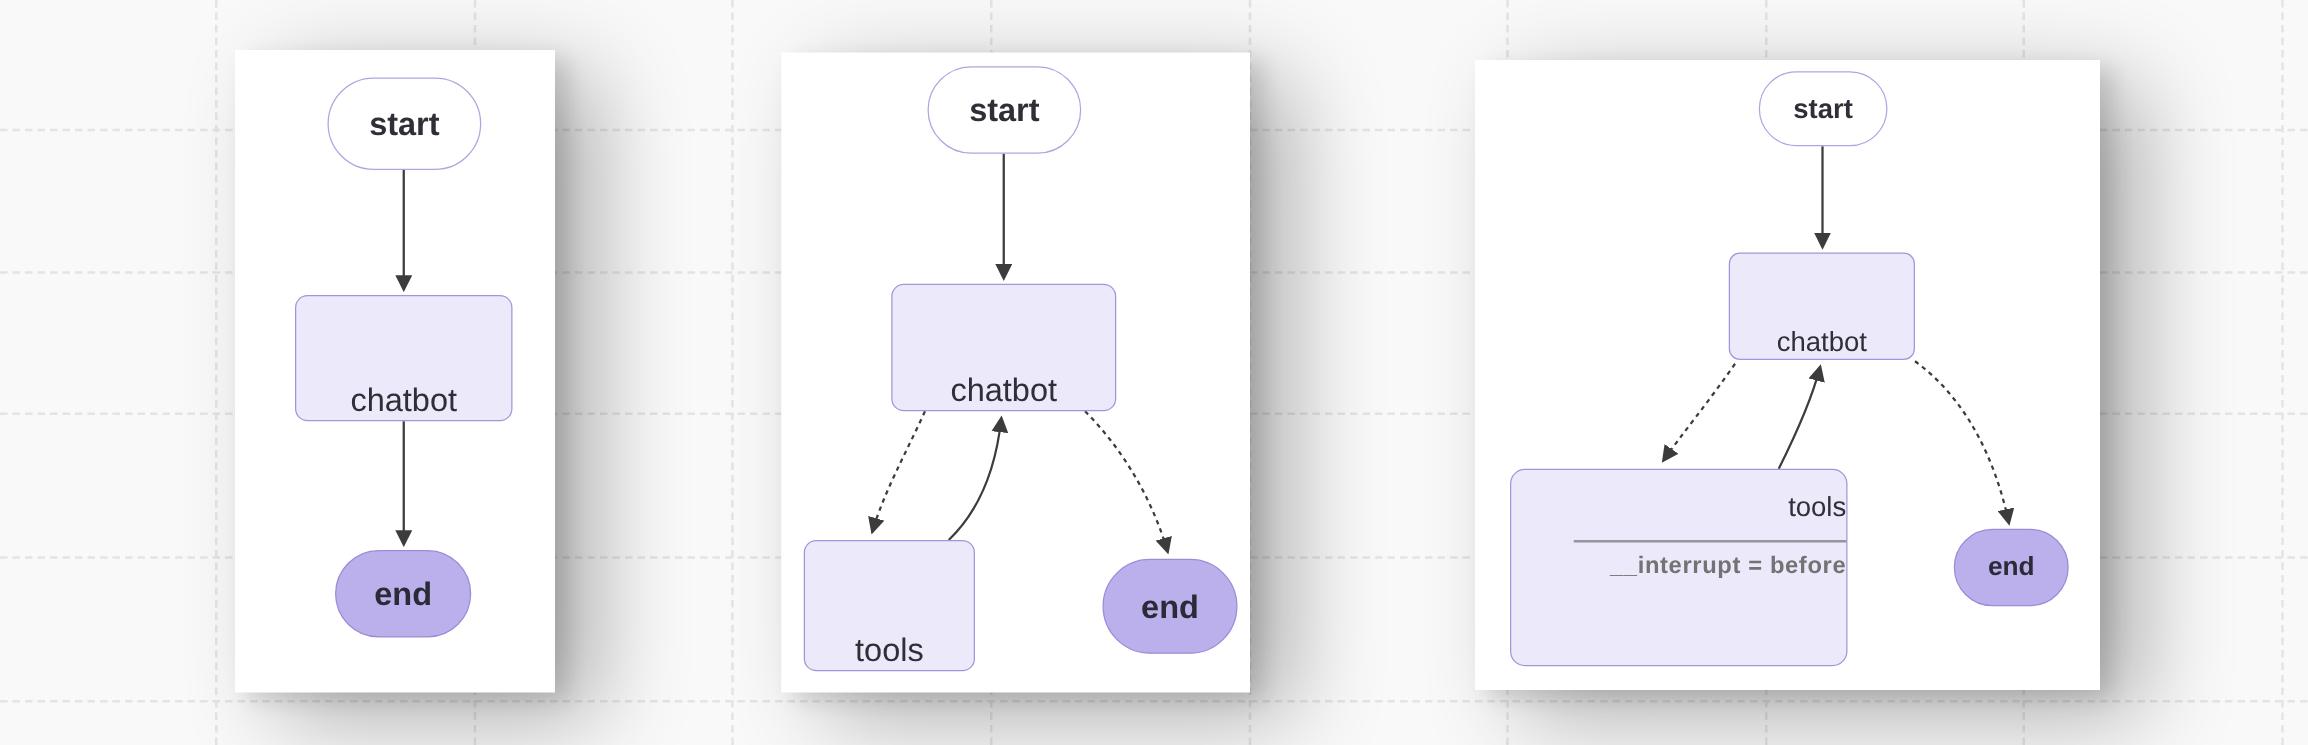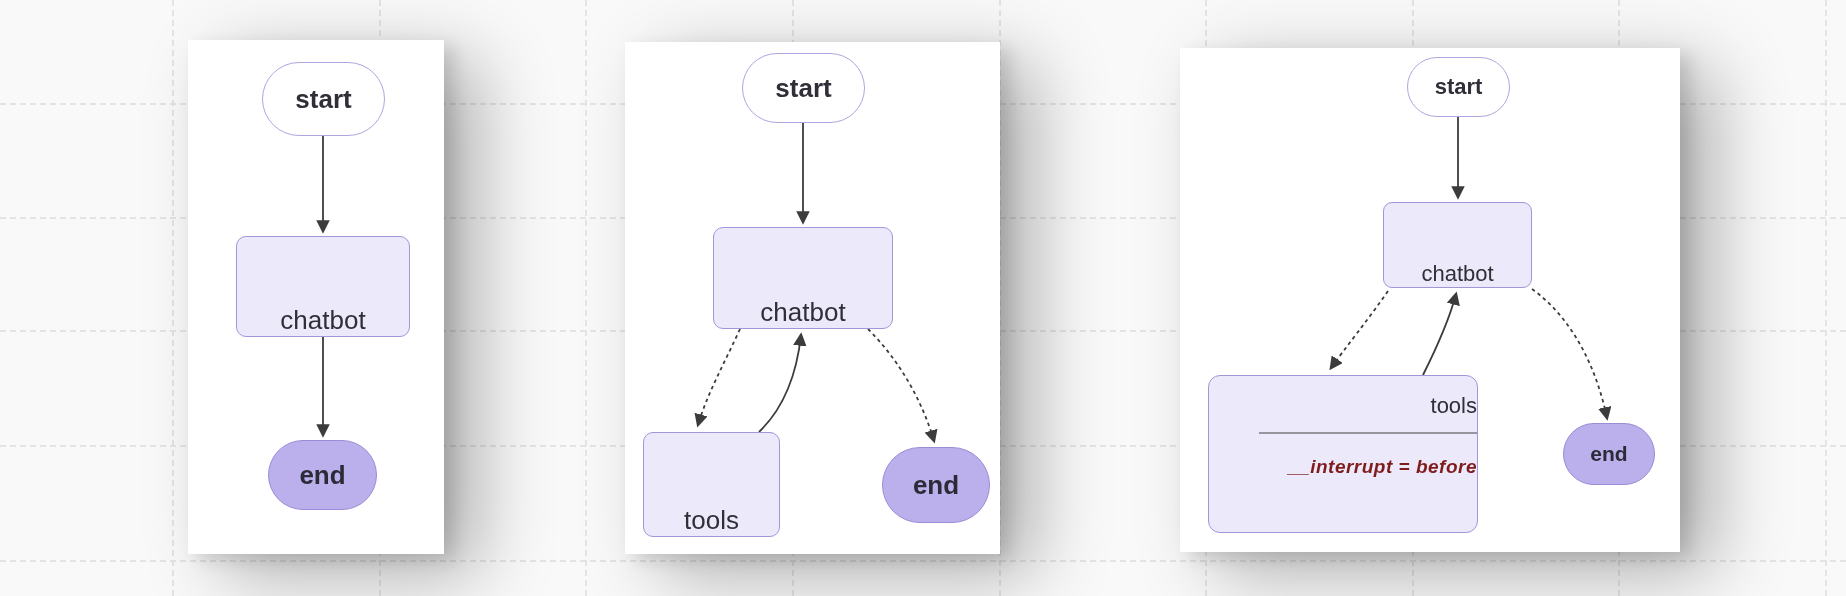--- a/index.html
+++ b/index.html
@@ -35,21 +35,21 @@
   .node.box        { background:#ece9fa; border:1.4px solid #a295da;align-items:flex-end; }
 
   .fs-lg { font-size:26px; }
   .fs-md { font-size:22px; }
 
   
   .node.box.composite { flex-direction:column; justify-content:flex-start; }
   .composite .node-title { margin-top:17px; font-size:22px; }
   .composite .divider { width:218px; height:1.5px; background:#98949e; margin-top:13px; }
   .composite .node-sub {
-    margin-top:22px; font-size:19px; font-style:italic; font-weight:600; color:#7f1d1d;
+    margin-top:8px; font-size:19px; font-weight:600; color:#737373;
     letter-spacing:0.5px;
   }
 </style>
 </head>
 <body>
 <div class="grid-line h" style="top: 103px;"></div>
 <div class="grid-line h" style="top: 217px;"></div>
 <div class="grid-line h" style="top: 330px;"></div>
 <div class="grid-line h" style="top: 445px;"></div>
 <div class="grid-line h" style="top: 560px;"></div>

